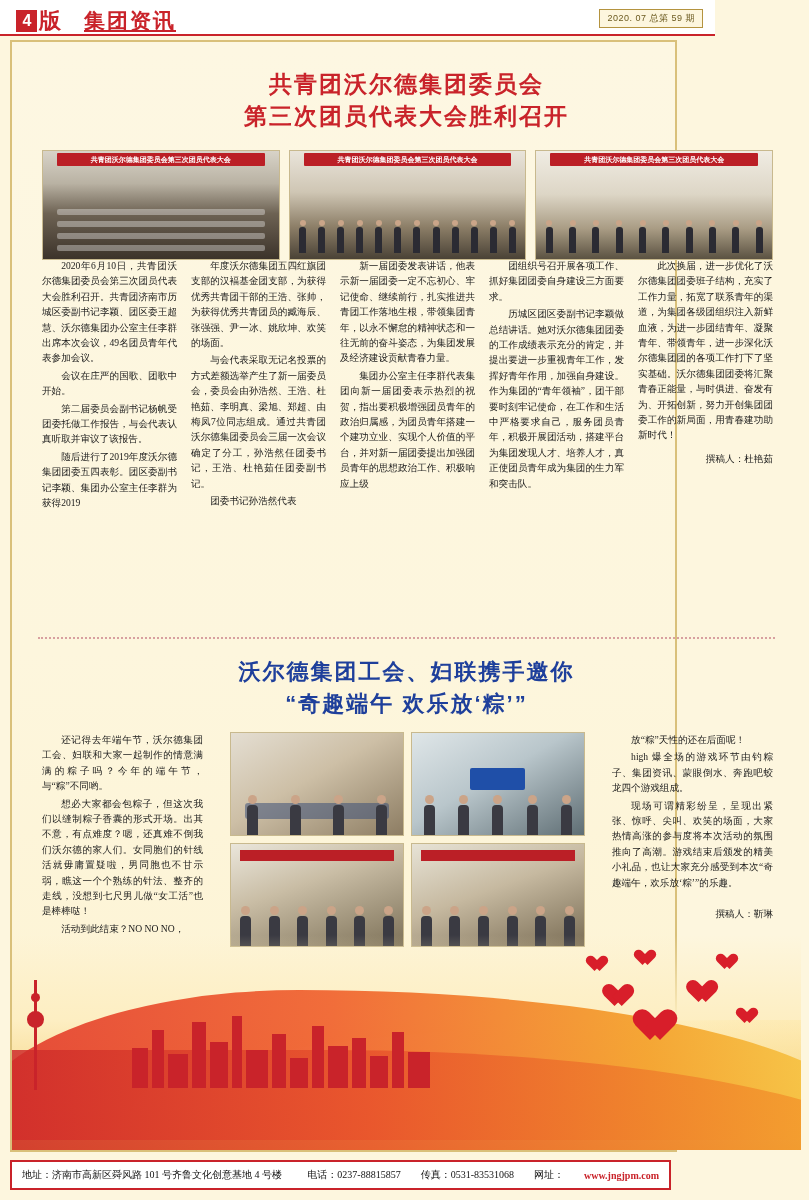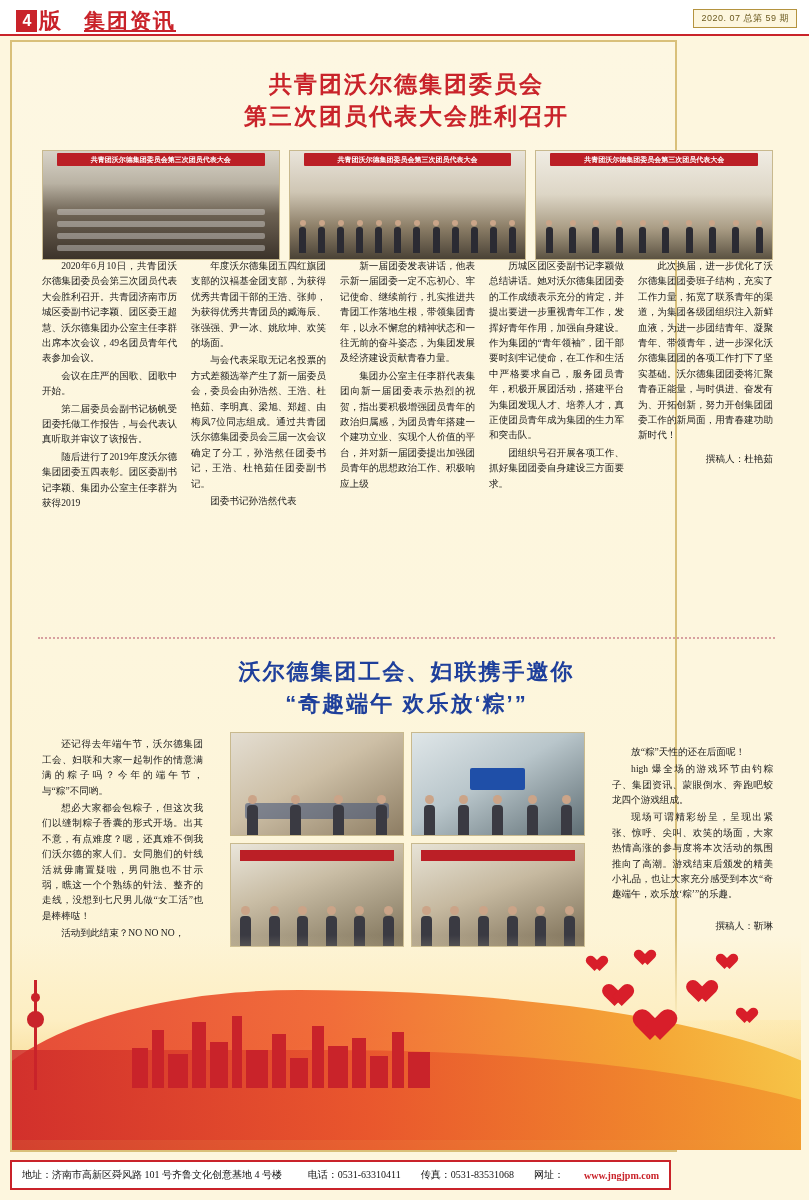--- a/index.html
+++ b/index.html
@@ -10,21 +10,21 @@
   }
   .page {
     position: relative;
     width: 809px; height: 1200px;
     background: #fdf6de;
     overflow: hidden;
   }
 
   
   .masthead {
-    position: absolute; top: 0; left: 0; width: 809px; height: 36px;
+    position: absolute; top: 0; left: 0; width: 715px; height: 36px;
     background: #ffffff;
     border-bottom: 2px solid #c9232a;
   }
   .page-num {
     position: absolute; left: 16px; top: 6px;
     font-size: 22px; font-weight: bold; color: #c9232a;
     letter-spacing: -1px;
   }
   .page-num .boxnum {
     display: inline-block;
@@ -124,21 +124,21 @@
   .a2-title {
     position: absolute; left: 0; top: 614px; width: 789px;
     text-align: center;
     font-size: 22px; font-weight: bold; color: #1e3f9b;
     letter-spacing: 2px; line-height: 32px;
   }
   .a2-title .l2 { color: #1e3f9b; }
 
   .a2-wrap {
     position: absolute; left: 30px; top: 690px; width: 731px;
-    display: flex; gap: 27px; align-items: center;
+    display: flex; gap: 27px;
   }
   .a2-col {
     width: 168px;
     font-size: 9.6px; line-height: 15.4px; color: #1a1a1a;
     text-align: justify;
     font-family: "Liberation Serif", serif;
   }
   .a2-col p { text-indent: 2em; margin-bottom: 2px; }
 
   .photo-grid {
@@ -316,22 +316,22 @@
       <div class="col">
         <p>年度沃尔德集团五四红旗团支部的汉褔基金团支部，为获得优秀共青团干部的王浩、张帅，为获得优秀共青团员的臧海辰、张强强、尹一冰、姚欣坤、欢笑的场面。</p>
         <p>与会代表采取无记名投票的方式差额选举产生了新一届委员会，委员会由孙浩然、王浩、杜艳茹、李明真、梁旭、郑超、由梅凤7位同志组成。通过共青团沃尔德集团委员会三届一次会议确定了分工，孙浩然任团委书记，王浩、杜艳茹任团委副书记。</p>
         <p>团委书记孙浩然代表</p>
       </div>
       <div class="col">
         <p>新一届团委发表讲话，他表示新一届团委一定不忘初心、牢记使命、继续前行，扎实推进共青团工作落地生根，带领集团青年，以永不懈怠的精神状态和一往无前的奋斗姿态，为集团发展及经济建设贡献青春力量。</p>
         <p>集团办公室主任李群代表集团向新一届团委表示热烈的祝贺，指出要积极增强团员青年的政治归属感，为团员青年搭建一个建功立业、实现个人价值的平台，并对新一届团委提出加强团员青年的思想政治工作、积极响应上级</p>
       </div>
       <div class="col">
+        <p>团组织号召开展各项工作、抓好集团团委自身建设三方面要求。</p>
         <p>历城区团区委副书记李颖做总结讲话。她对沃尔德集团团委的工作成绩表示充分的肯定，并提出要进一步重视青年工作，发挥好青年作用，加强自身建设。作为集团的“青年领袖”，团干部要时刻牢记使命，在工作和生活中严格要求自己，服务团员青年，积极开展团活动，搭建平台为集团发现人才、培养人才，真正使团员青年成为集团的生力军和突击队。</p>
-        <p>团组织号召开展各项工作、抓好集团团委自身建设三方面要求。</p>
       </div>
       <div class="col">
         <p>此次换届，进一步优化了沃尔德集团团委班子结构，充实了工作力量，拓宽了联系青年的渠道，为集团各级团组织注入新鲜血液，为进一步团结青年、凝聚青年、带领青年，进一步深化沃尔德集团团的各项工作打下了坚实基础。沃尔德集团团委将汇聚青春正能量，与时俱进、奋发有为、开拓创新，努力开创集团团委工作的新局面，用青春建功助新时代！</p>
         <p class="sign">撰稿人：杜艳茹</p>
       </div>
     </div>
 
     <div class="divider"></div>
 
     <div class="a2-title">
@@ -432,19 +432,19 @@
         <div class="heart small" style="left:0px; top:8px;"></div>
         <div class="heart small" style="left:48px; top:2px;"></div>
         <div class="heart small" style="left:130px; top:6px;"></div>
         <div class="heart small" style="left:150px; top:60px;"></div>
       </div>
     </div>
   </div>
 
   <div class="footer">
     <div class="cell addr">地址：济南市高新区舜风路 101 号齐鲁文化创意基地 4 号楼</div>
-    <div class="cell">电话：0531-63310411</div>
+    <div class="cell">电话：0237-88815857</div>
     <div class="cell">传真：0531-83531068</div>
     <div class="cell">网址：</div>
     <div class="cell site">www.jngjpm.com</div>
   </div>
 
 </div>
 
 </body></html>

